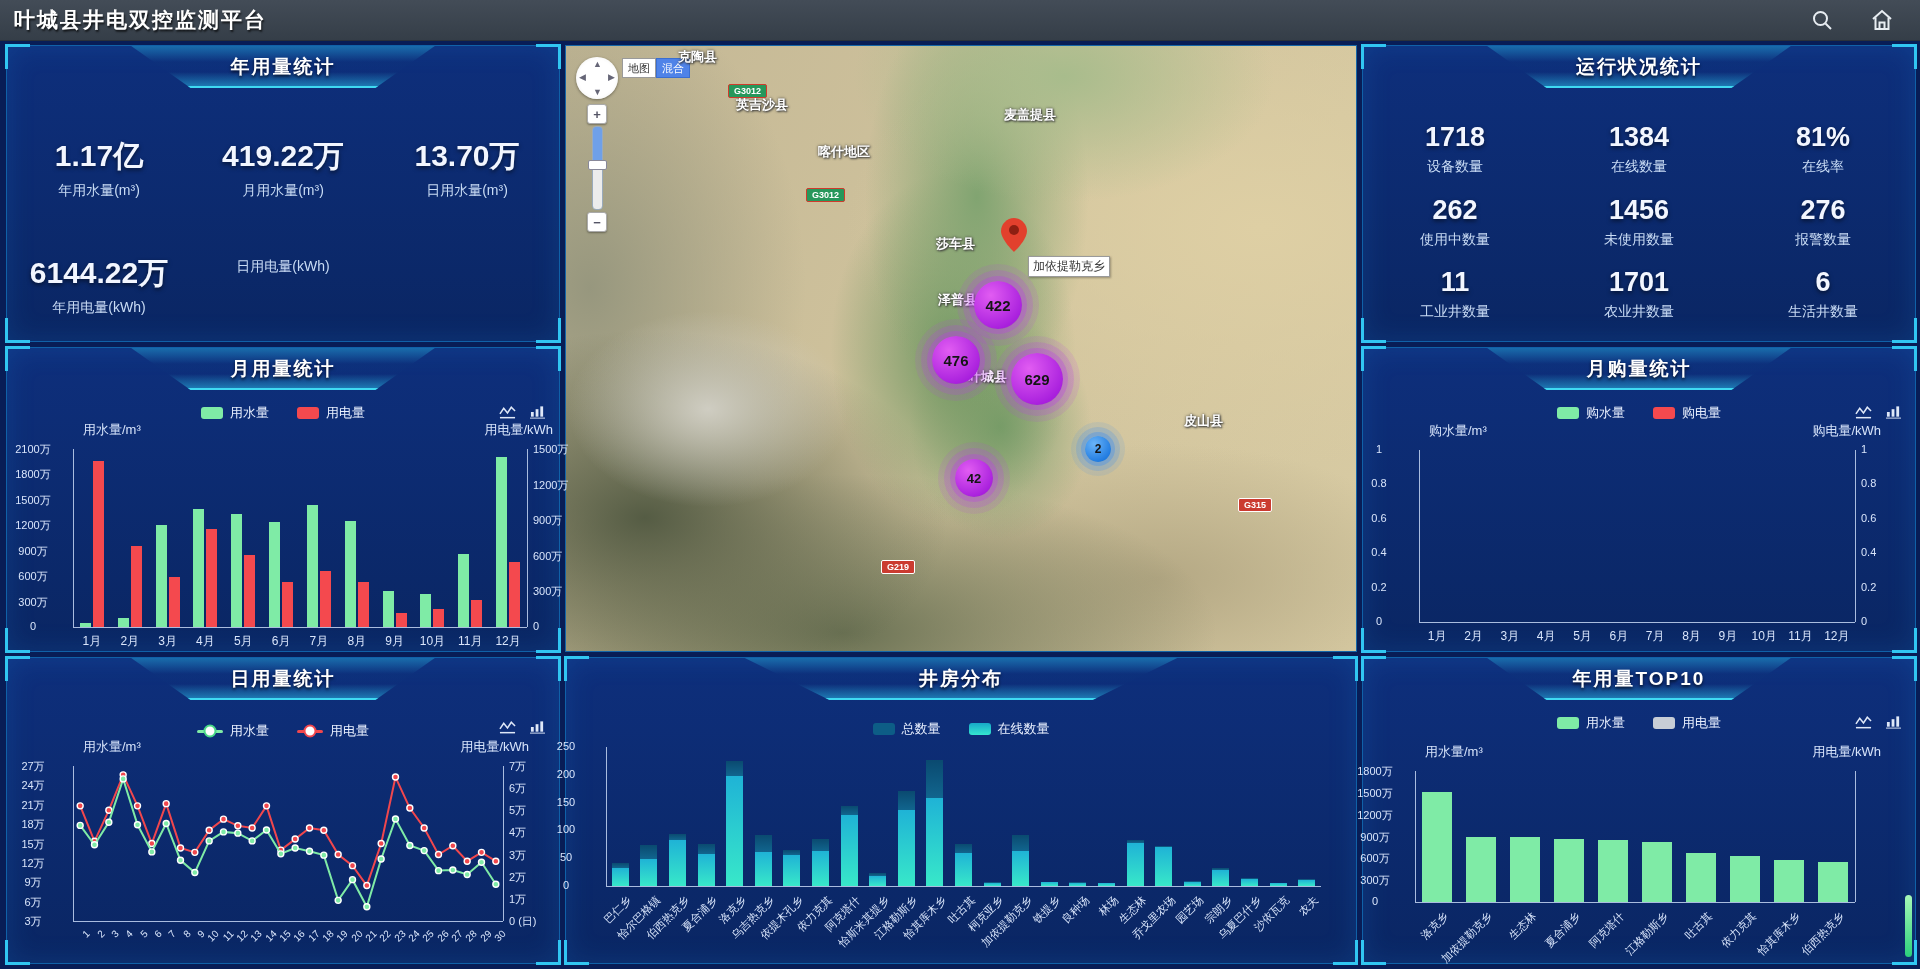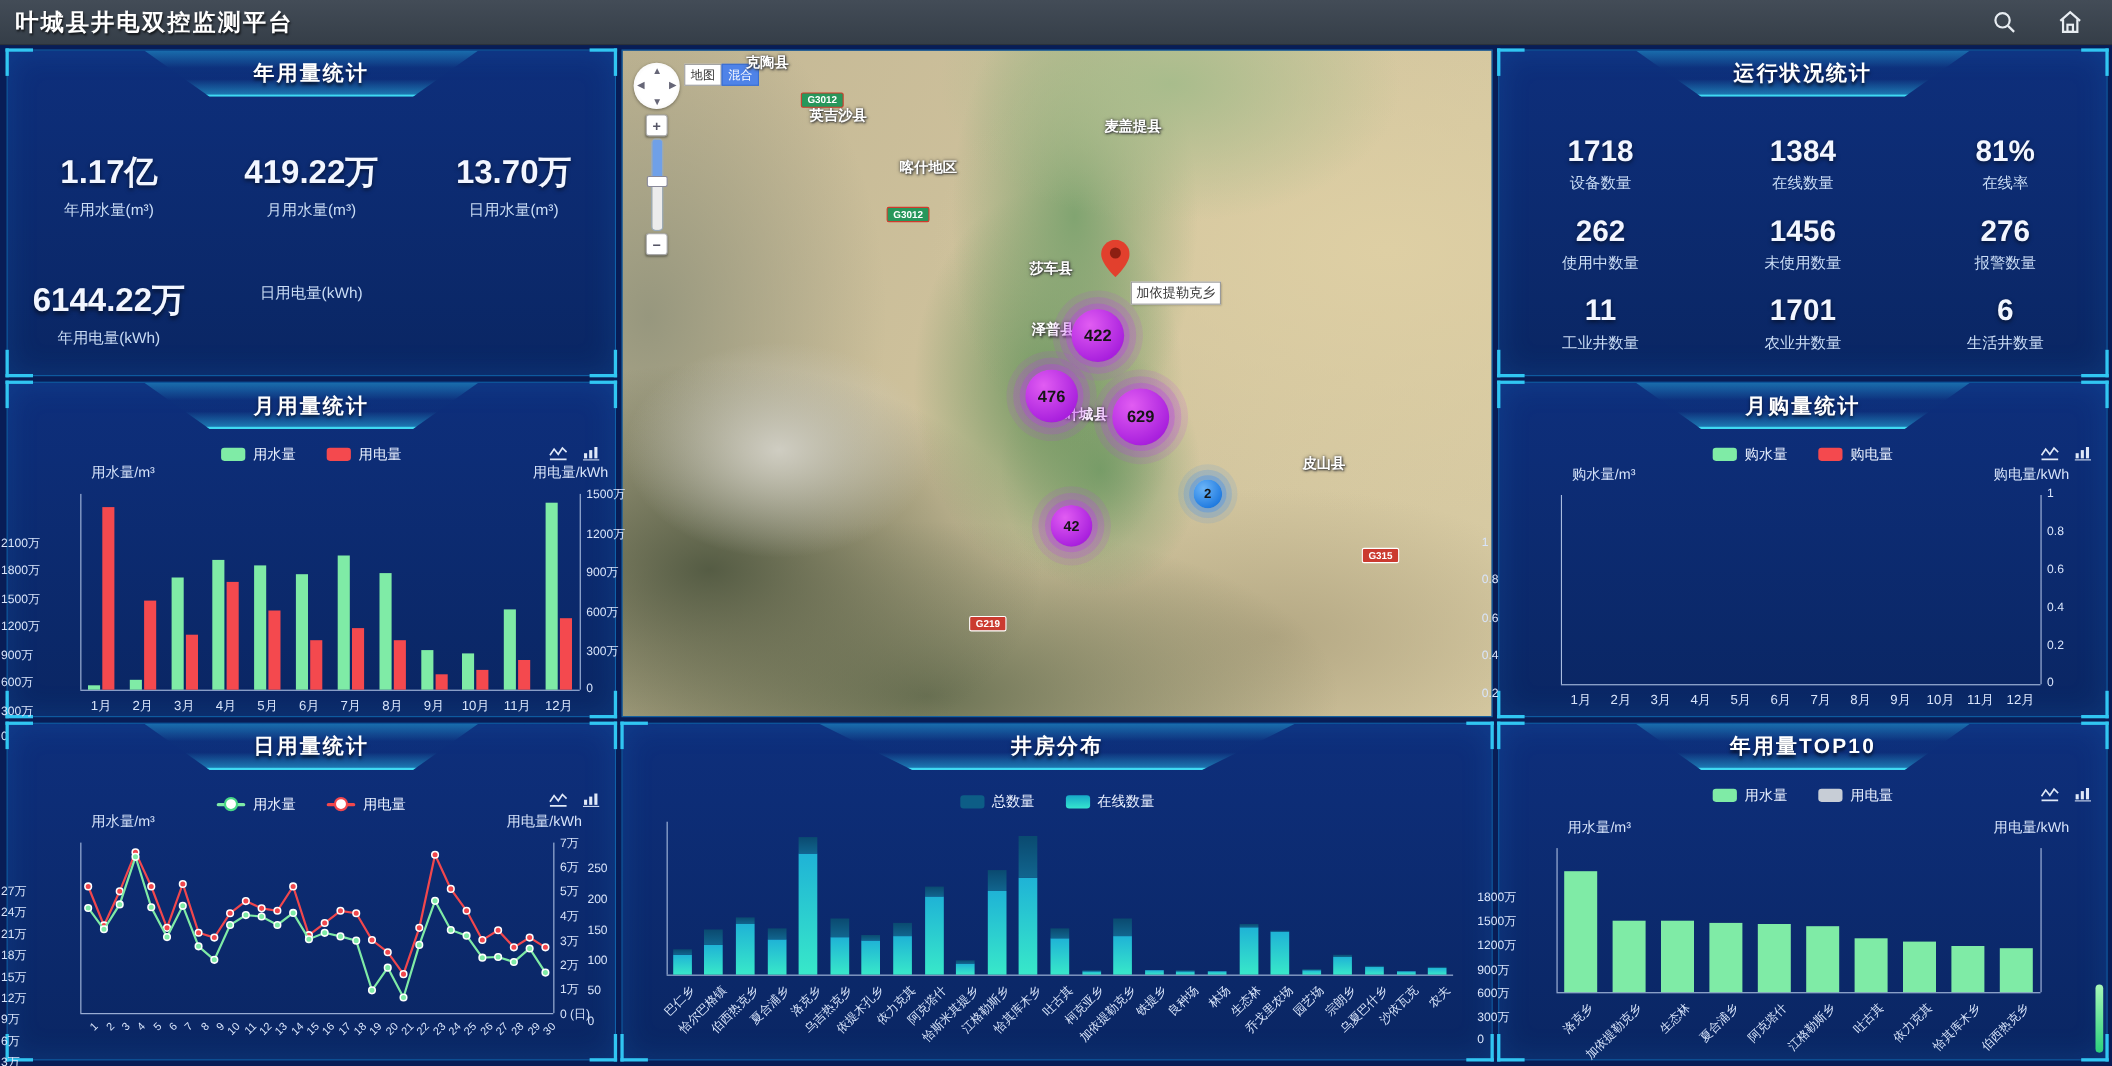--- a/index.html
+++ b/index.html
@@ -38,21 +38,21 @@
   .sw-green{background:#7feba6;} .sw-red{background:#f4494e;} .sw-gray{background:#c7cdd6;}
   .sw-teal{background:linear-gradient(180deg,#17a9c8,#35e6cf);} .sw-tealdark{background:#0d5d86;}
   .dotline{position:relative;width:26px;height:3px;border-radius:2px;}
   .dl-g{background:#7feba6;} .dl-r{background:#f1474d;}
   .dotline i{position:absolute;left:50%;top:50%;transform:translate(-50%,-50%);width:9px;height:9px;border-radius:50%;background:#fff;border:2px solid;}
   .dl-g i{border-color:#49d886;} .dl-r i{border-color:#f1474d;}
   .toggles{position:absolute;top:57px;right:14px;display:flex;gap:14px;align-items:center;}
   .axlabel{position:absolute;font-size:13px;color:#d7e4fb;white-space:nowrap;}
   .axlabel.r{text-align:right;}
   .tick{position:absolute;font-size:11px;color:#d9e5fb;}
-  .tick.l{text-align:left;margin-top:44px;} .tick.r{text-align:left;}
+  .tick.l{text-align:center;} .tick.r{text-align:left;}
   .axv{position:absolute;width:1px;background:#a9bcdf;} .axh{position:absolute;height:1px;background:#a9bcdf;}
   .xlab{position:absolute;font-size:12px;color:#d9e5fb;text-align:center;white-space:nowrap;}
   .xlab.rot{font-size:11px;transform:translateX(-100%) rotate(-45deg);transform-origin:right top;text-align:right;}
   .xlab.sm{font-size:10px;}
   .bar{position:absolute;}
   .bar.g{background:#7feba6;} .bar.r{background:#f4494e;}
   .bar.t{background:linear-gradient(180deg,#1fb3d6,#38e8c9);}
   .bar.td{background:linear-gradient(180deg,#0a4a70,#11658e);}
   .scrollthumb{position:absolute;right:3px;bottom:6px;width:7px;height:62px;border-radius:4px;background:linear-gradient(180deg,#a8f8b8,#2bd07c);}
   

